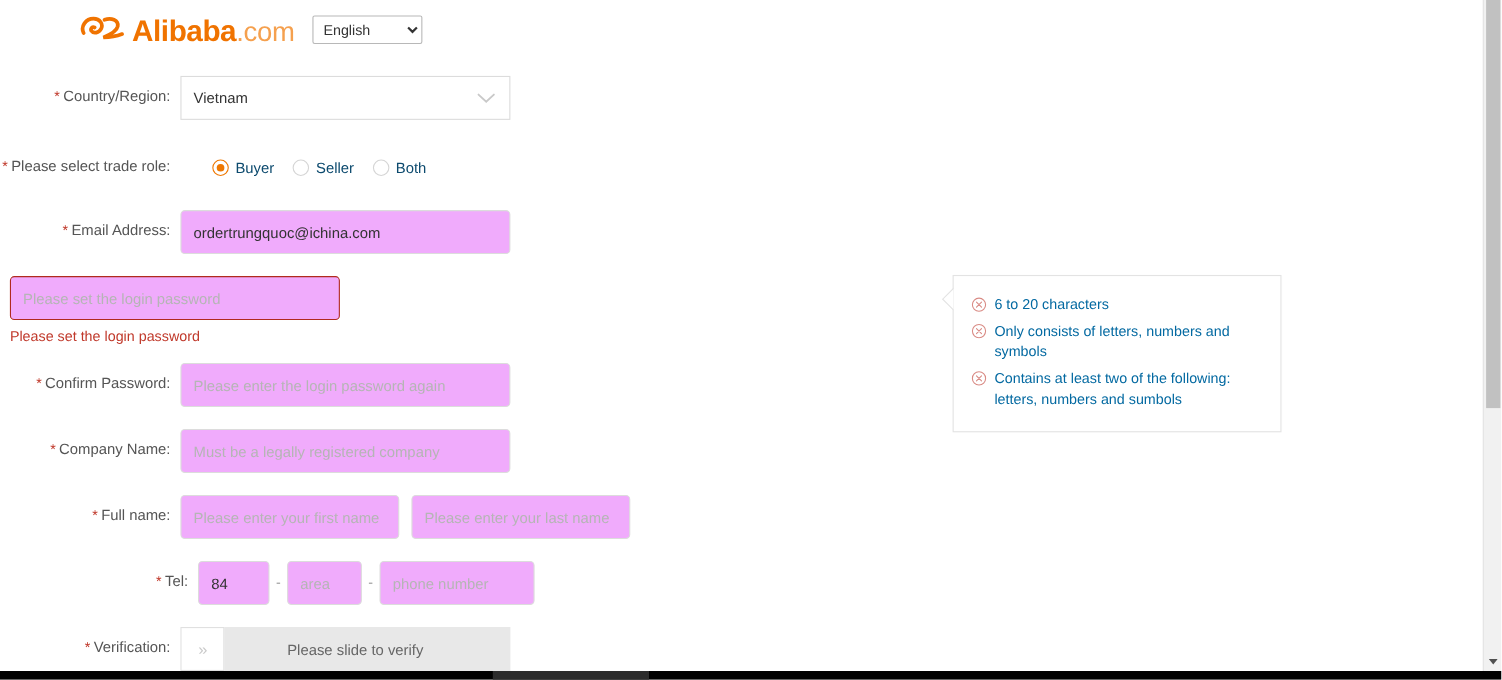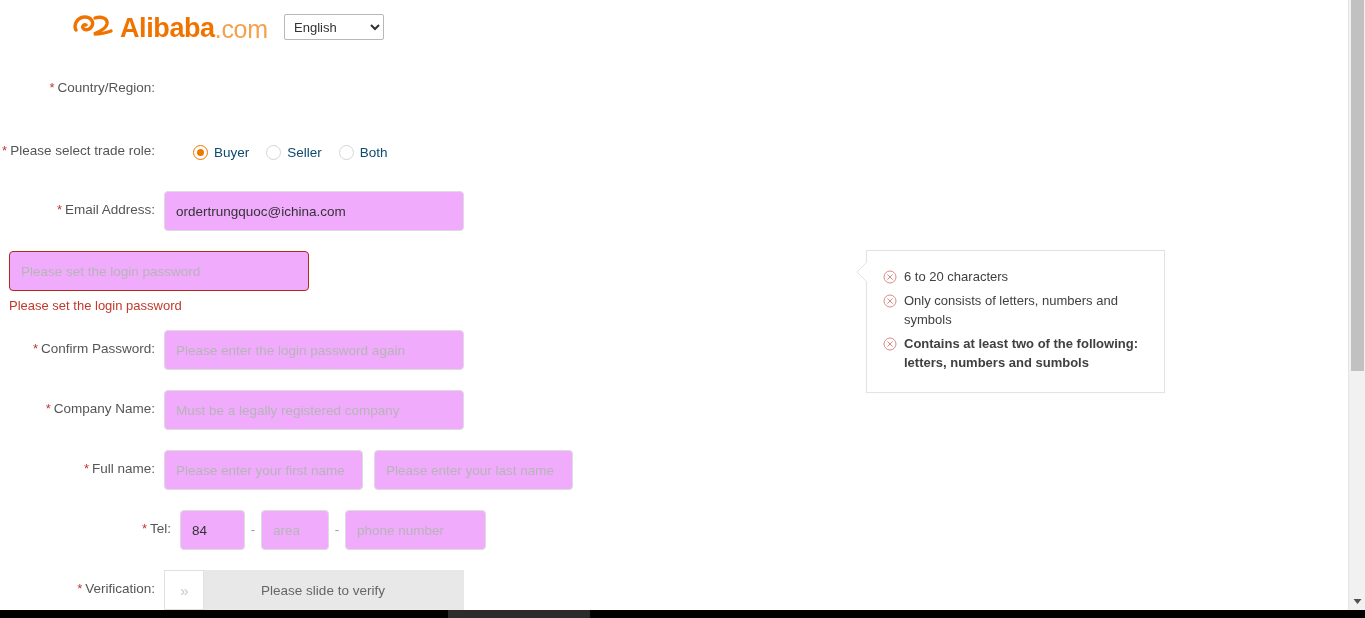--- a/index.html
+++ b/index.html
@@ -228,25 +228,25 @@
     top: 10px;
     width: 11px;
     height: 22px;
   }
 
   .tip-item {
     display: flex;
     align-items: flex-start;
     margin-bottom: 5px;
     font-size: 13px;
-    color: #404040;
+    color: #0369a1;
     line-height: 19px;
   }
 
-  .tip-item:last-child { margin-bottom: 4px; font-weight: bold; }
+  .tip-item:last-child { margin-bottom: 4px; }
 
   .x-icon {
     flex: 0 0 auto;
     width: 14px;
     height: 14px;
     margin-right: 7px;
     margin-top: 3px;
   }
 
   
@@ -371,20 +371,28 @@
     <select class="lang-select">
       <option>English</option>
     </select>
   </div>
 
   <div class="form">
 
     <div class="row" style="left:0; top:9px;">
       <div class="label">
         <span class="req">*</span><span>Country/Region:</span>
+      </div>
+      <div class="field-area">
+        <div class="select-box">
+          <span>Vietnam</span>
+          <svg class="chev" viewBox="0 0 18 12">
+            <path d="M2 3 L9 9.5 L16 3" fill="none" stroke="#c9c9c9" stroke-width="1.7" stroke-linecap="round"></path>
+          </svg>
+        </div>
       </div>
     </div>
 
     <div class="row" style="left:0; top:72px;gap:29px;">
       <div class="label">
         <span class="req">*</span><span>Please select trade role:</span>
       </div>
       <div class="field-area">
         <div class="radio-group">
           <label class="radio-item">

